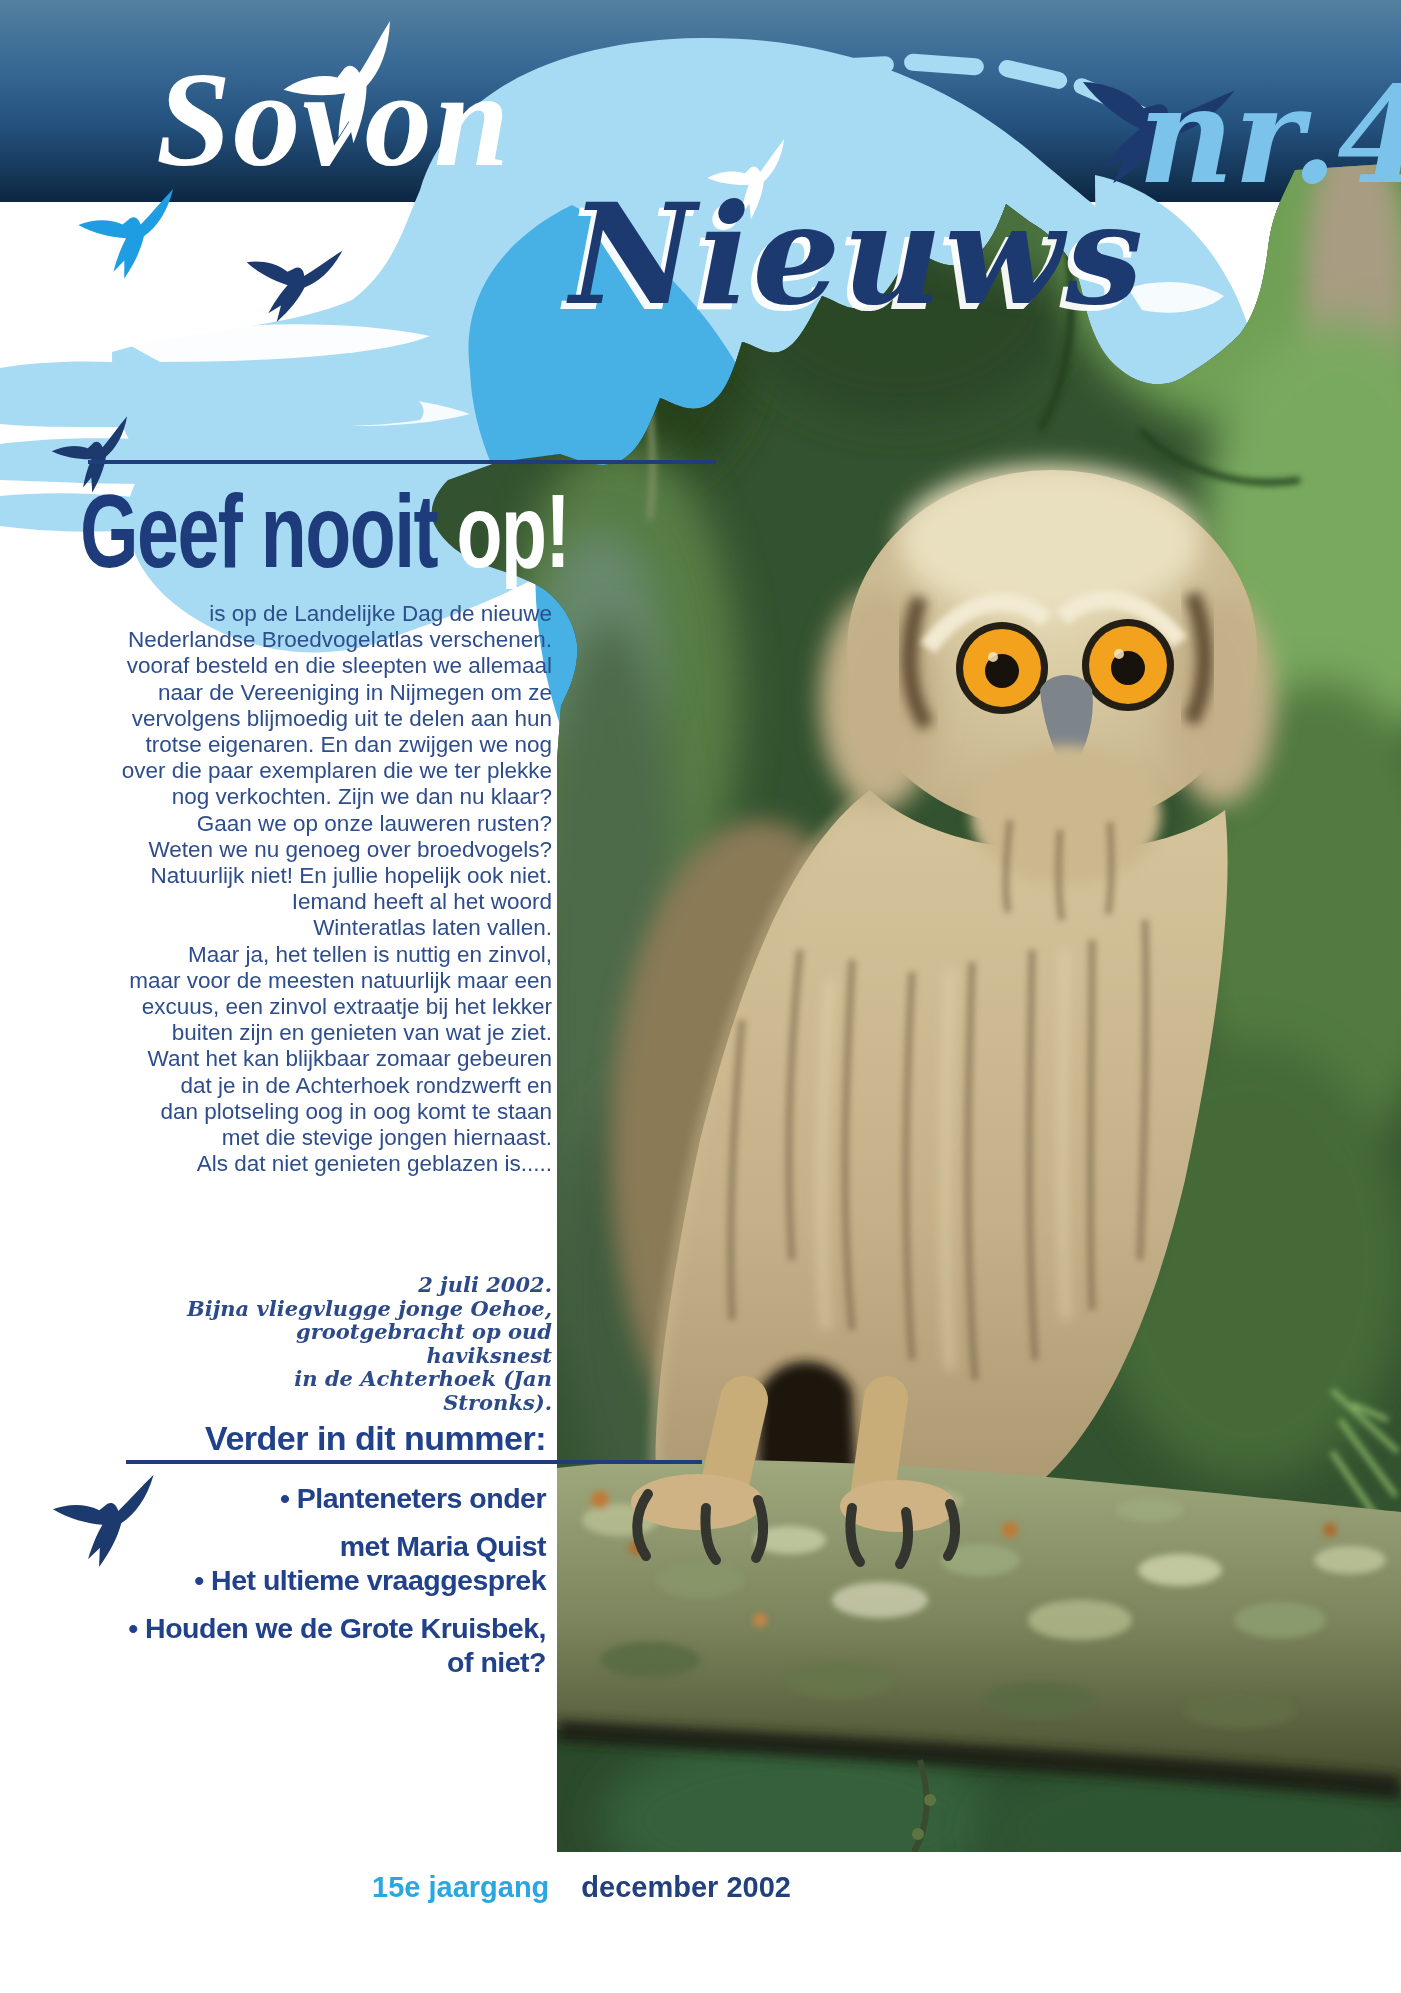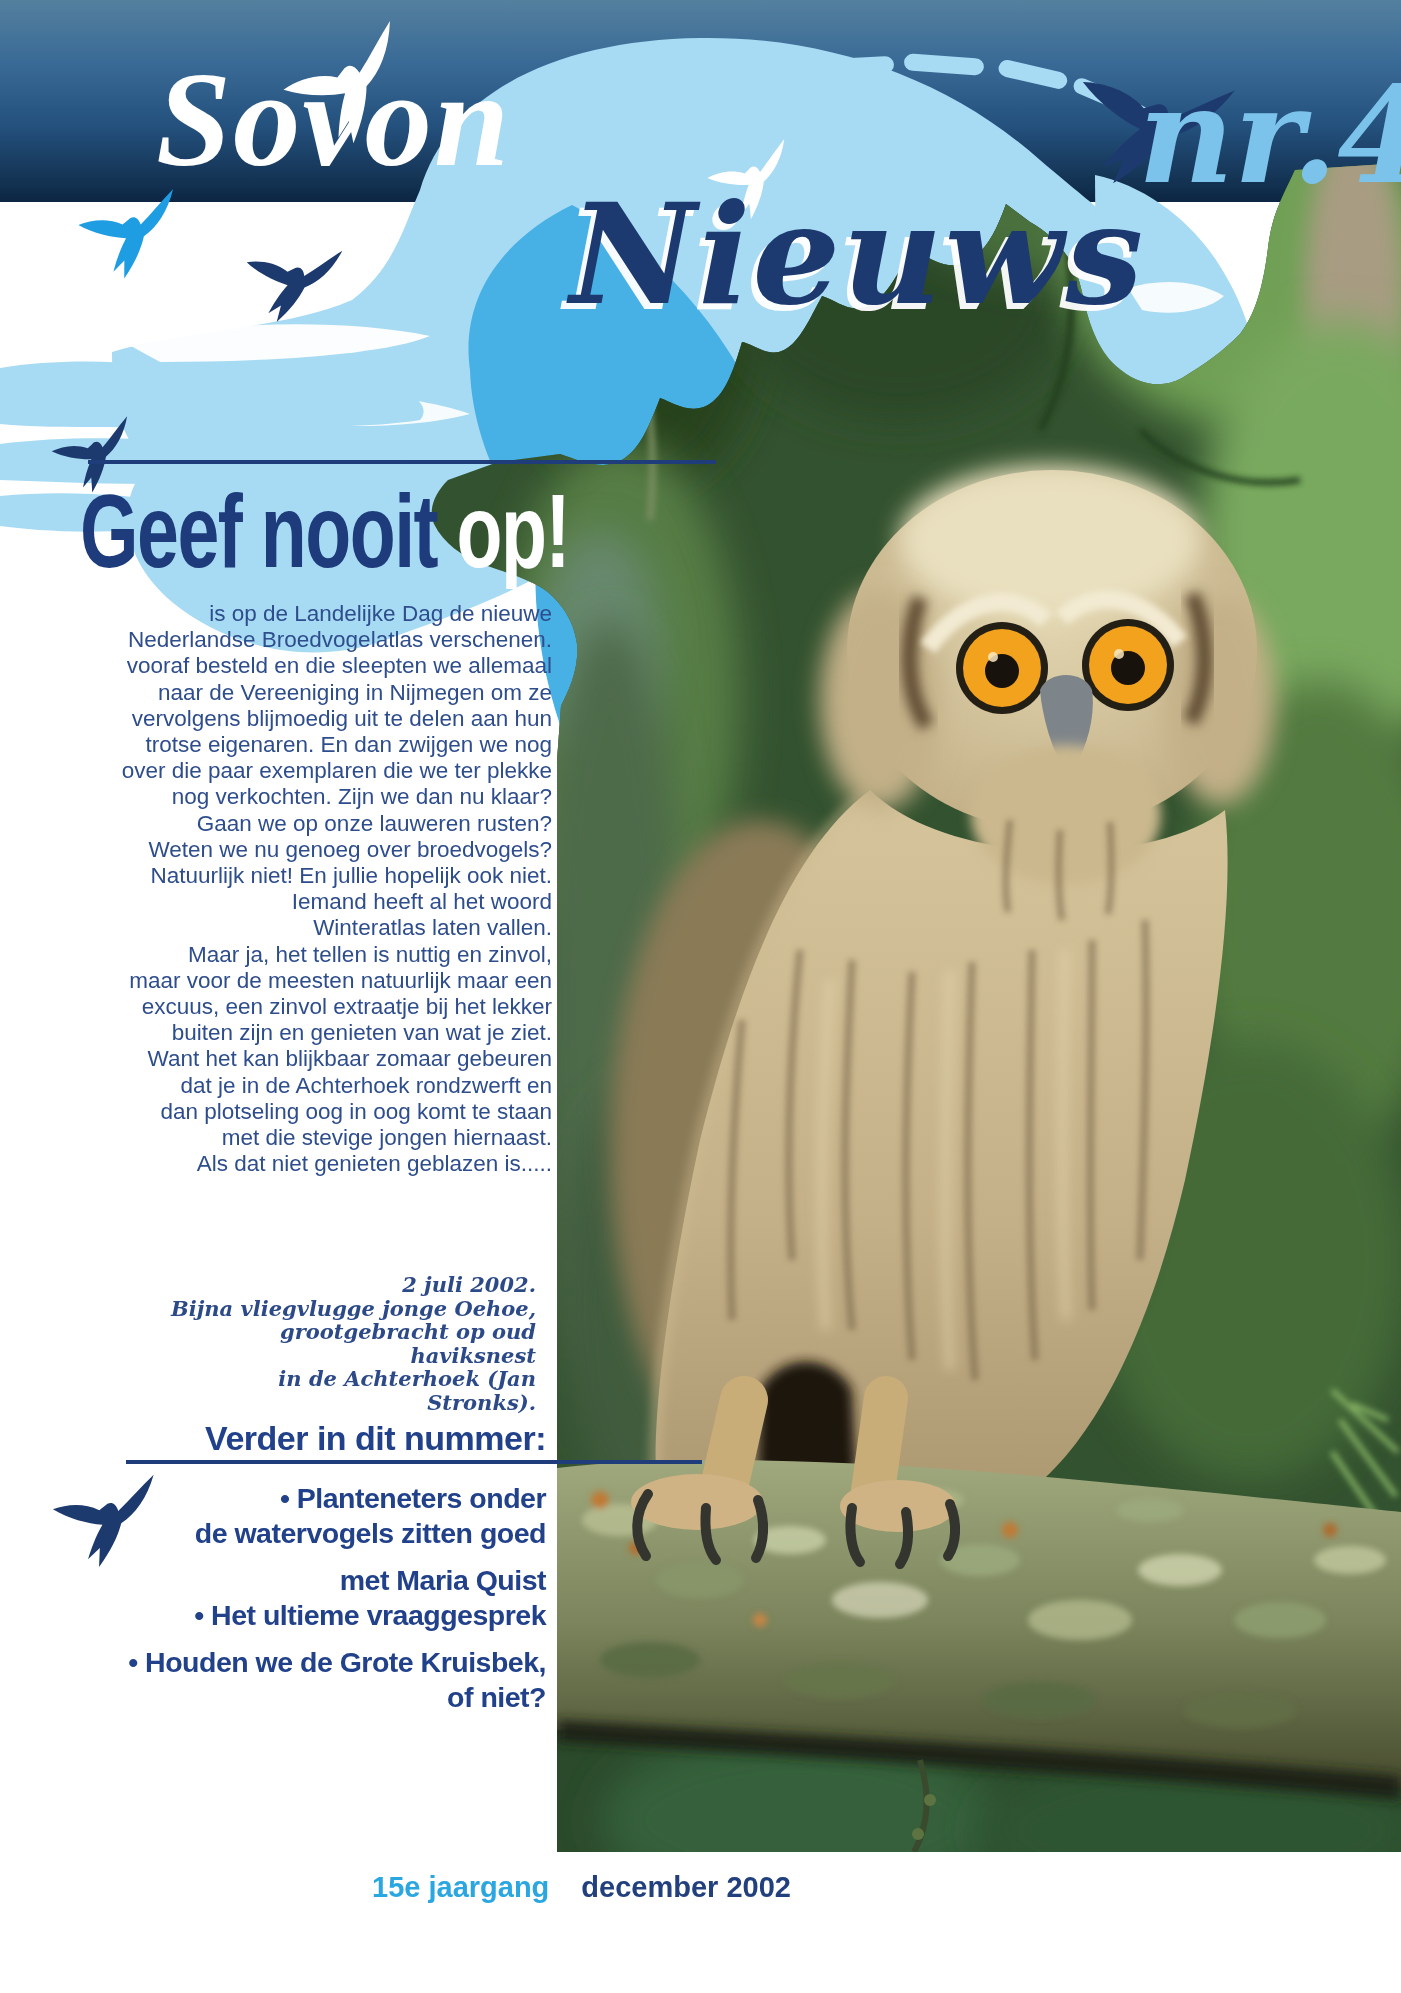--- a/index.html
+++ b/index.html
@@ -43,21 +43,21 @@
     white-space:nowrap;letter-spacing:-2px;
   }
   .squish{display:inline-block;transform:scaleX(.73);transform-origin:0 50%;}
   .headline-light{color:#ffffff;}
 
   .body-text{
     position:absolute;left:78px;top:601px;width:474px;z-index:7;
     font-size:22.5px;line-height:26.2px;color:#2e4d8c;text-align:right;
   }
   .caption{
-    position:absolute;left:164px;top:1273px;width:372px;z-index:7;
+    position:absolute;left:180px;top:1273px;width:372px;z-index:7;
     font-family:"DejaVu Serif",serif;font-style:italic;font-weight:bold;
     font-size:21px;line-height:23.6px;color:#2c4a88;text-align:right;
   }
   .contents-heading{
     position:absolute;left:130px;top:1419px;width:416px;z-index:7;
     font-size:34px;font-weight:bold;color:#21418a;text-align:right;letter-spacing:-0.5px;
   }
   .contents-list{
     position:absolute;left:80px;top:1481px;width:466px;z-index:7;
     font-size:28.5px;font-weight:bold;color:#21418a;text-align:right;letter-spacing:-0.5px;
@@ -334,21 +334,20 @@
       <div>Bijna vliegvlugge jonge Oehoe,</div>
       <div>grootgebracht op oud haviksnest</div>
       <div>in de Achterhoek (Jan Stronks).</div>
     </div>
 
   <div class="contents-heading">Verder in dit nummer:</div>
   <div class="rule rule-contents"></div>
   <div class="contents-list">
       <div class="toc-item">
         <div class="toc-line">•&nbsp;Planteneters onder</div>
-        <div class="toc-line">de watervogels zitten goed</div>
       </div>
       <div class="toc-item">
         <div class="toc-line">met Maria Quist</div>
         <div class="toc-line">•&nbsp;Het ultieme vraaggesprek</div>
       </div>
       <div class="toc-item">
         <div class="toc-line">•&nbsp;Houden we de Grote Kruisbek,</div>
         <div class="toc-line">of niet?</div>
       </div>
     </div>

